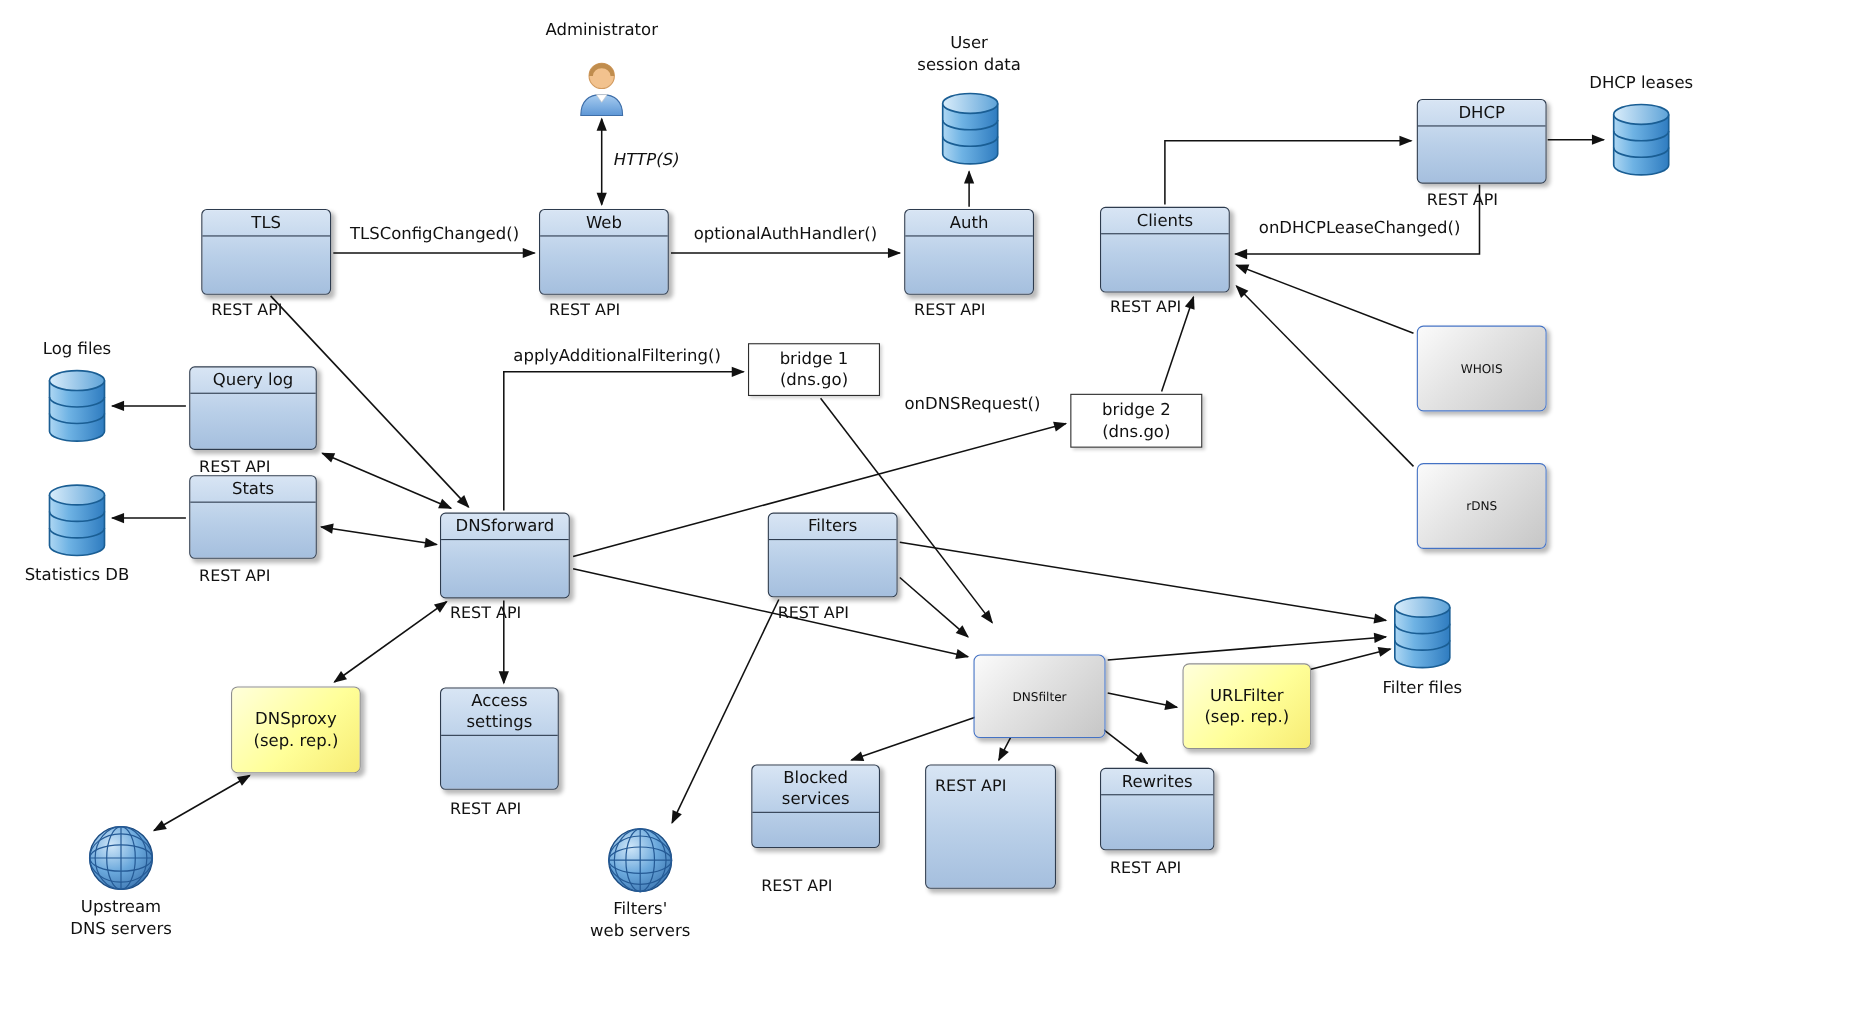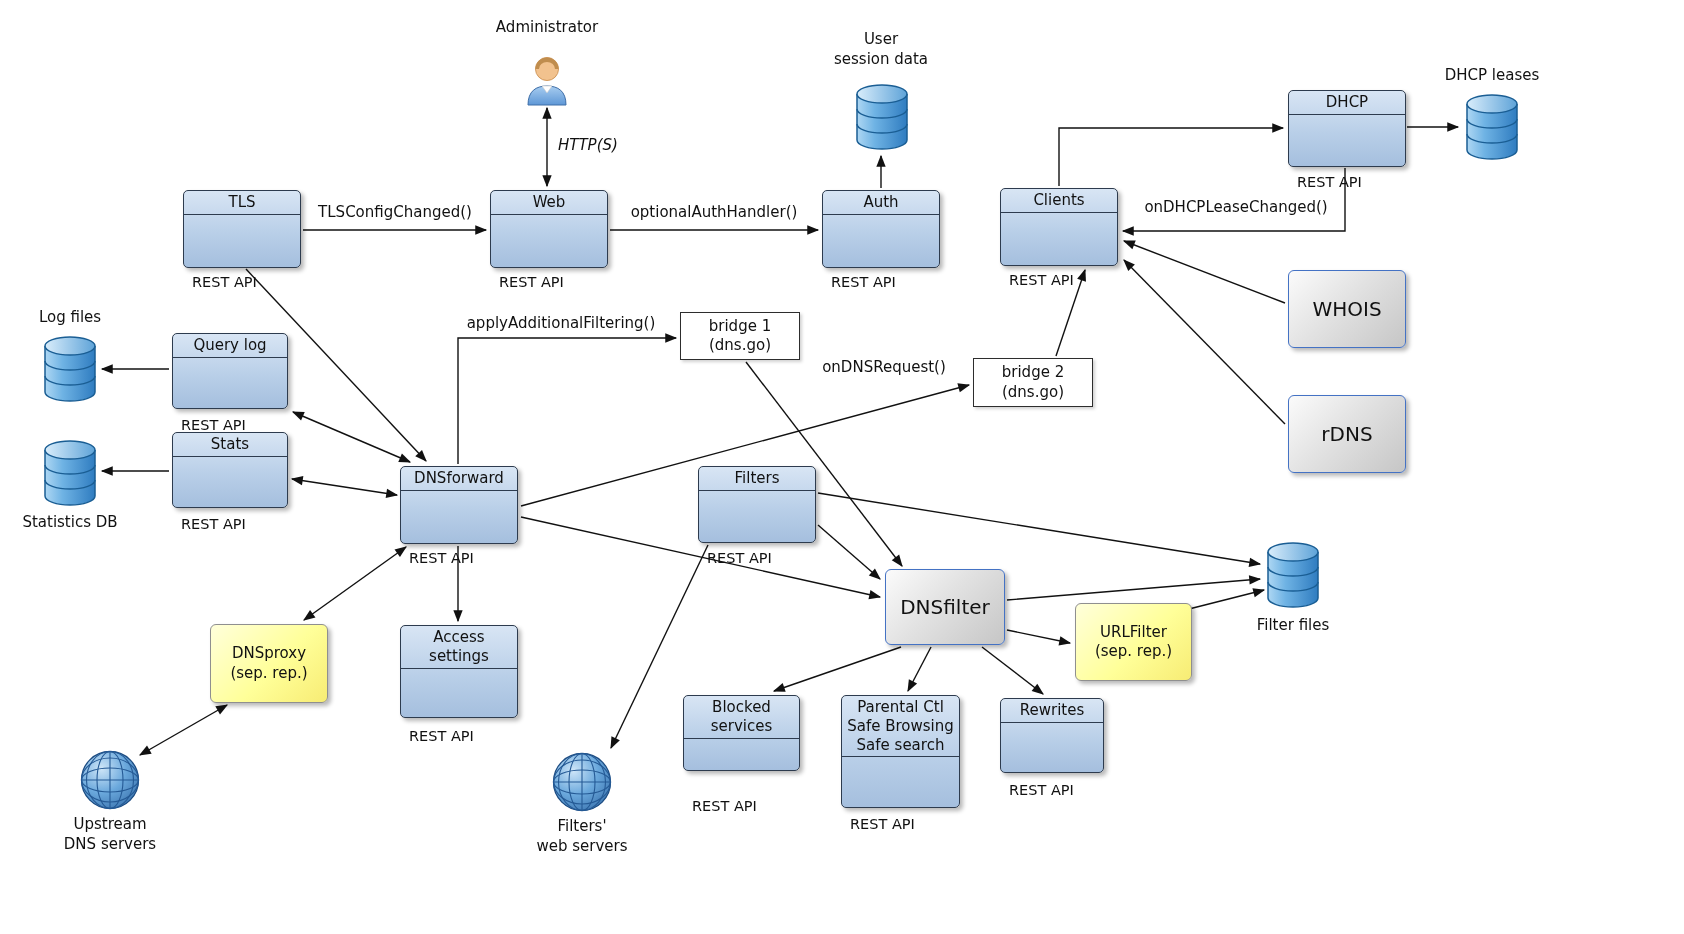--- a/index.html
+++ b/index.html
@@ -23,24 +23,25 @@
     text-align:center;white-space:pre-line;line-height:1.25;
     border-bottom:1.4px solid #2d3b4e;padding:2px 4px;
   }
   .module-api{
     flex:0 0 38px;display:flex;align-items:center;
     padding-left:8px;font-size:14.5px;
   }
   
   .plain{
     display:flex;align-items:center;justify-content:center;text-align:center;
-    white-space:pre-line;font-size:20px;
+    white-space:pre-line;font-size:11px;
     border:1.5px solid #4472c4;border-radius:6px;
     background:linear-gradient(135deg,#fbfbfb 0%,#e2e2e2 45%,#c6c6c6 100%);
     box-shadow:3px 3px 4px rgba(0,0,0,0.28);
+    margin-top:26px;
   }
   
   .yellow{
     display:flex;align-items:center;justify-content:center;text-align:center;
     white-space:pre-line;line-height:1.3;font-size:15px;
     border:1.3px solid #8f8f8f;border-radius:6px;
     background:linear-gradient(135deg,#ffffdb 0%,#ffff99 55%,#f7ec74 100%);
     box-shadow:3px 3px 4px rgba(0,0,0,0.28);
   }
   
@@ -161,36 +162,33 @@
   <div class="node module" style="left:400px;top:466px;width:118px;height:78px">
     <div class="module-title">DNSforward</div>
     <div class="module-api">REST API</div>
   </div>
 
   <div class="node module" style="left:698px;top:466px;width:118px;height:77px">
     <div class="module-title">Filters</div>
     <div class="module-api">REST API</div>
   </div>
 
-  <div class="node module" style="left:400px;top:625px;width:118px;height:93px">
+  <div class="node module" style="left:400px;top:625px;width:108px;height:93px">
     <div class="module-title">Access
 settings</div>
     <div class="module-api">REST API</div>
   </div>
 
   <div class="node module" style="left:683px;top:695px;width:117px;height:76px">
     <div class="module-title">Blocked
 services</div>
     <div class="module-api">REST API</div>
   </div>
 
   <div class="node module" style="left:841px;top:695px;width:119px;height:113px">
-    <div class="module-title">Parental Ctl
-Safe Browsing
-Safe search</div>
     <div class="module-api">REST API</div>
   </div>
 
   <div class="node module" style="left:1000px;top:698px;width:104px;height:75px">
     <div class="module-title">Rewrites</div>
     <div class="module-api">REST API</div>
   </div>
 
   <div class="node plain" style="left:1288px;top:270px;width:118px;height:78px">WHOIS</div>
   <div class="node plain" style="left:1288px;top:395px;width:118px;height:78px">rDNS</div>

